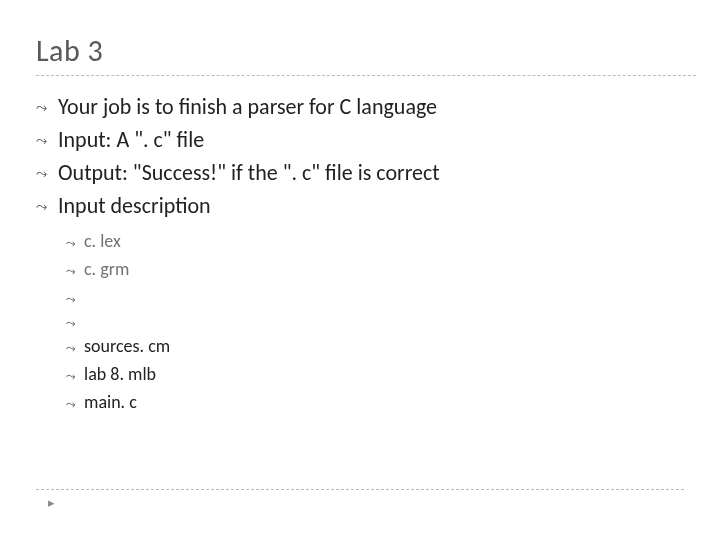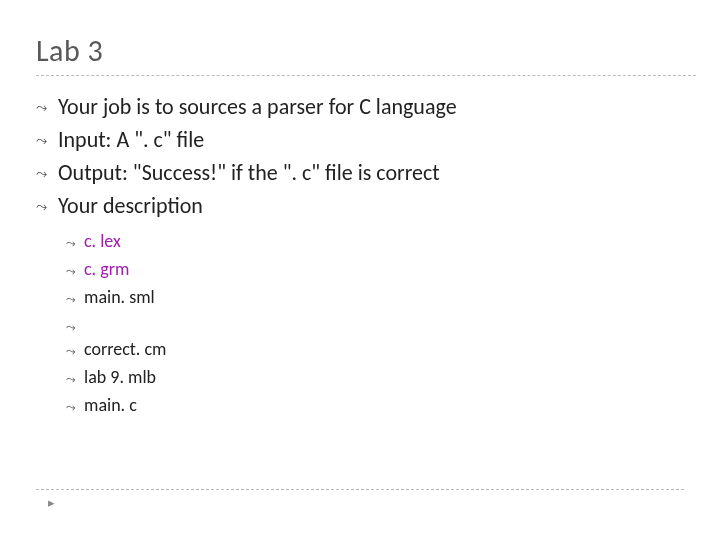--- a/index.html
+++ b/index.html
@@ -6,74 +6,73 @@
   html, body { width: 720px; height: 540px; background: #fff; font-family: "Gill Sans", "Gill Sans MT", "Segoe UI", Calibri, sans-serif; color: #222; }
   .slide { width: 720px; height: 540px; padding: 32px 24px 36px 36px; position: relative; }
   .title-wrap { border-bottom: 1px dashed #bbb; padding-bottom: 6px; margin-bottom: 14px; }
   .title { font-size: 30px; font-weight: 400; color: #595959; letter-spacing: 0.5px; }
   .bullets { list-style: none; font-size: 22px; line-height: 1.5; }
   .bullets > li { display: flex; align-items: flex-start; }
   .bul-mark { color: #555; font-size: 14px; width: 22px; flex: 0 0 22px; margin-top: 7px; user-select: none; }
   .sm-mark { color: #555; font-size: 12px; width: 18px; flex: 0 0 18px; margin-top: 6px; user-select: none; }
   .sublist { list-style: none; font-size: 18px; line-height: 1.55; margin-top: 6px; margin-left: 30px; }
   .sublist > li { display: flex; align-items: flex-start; }
-  .red { color: #a21caf; text-align: center; }
+  .red { color: #737373; text-align: center; }
   .footer-rule { position: absolute; left: 36px; right: 36px; bottom: 50px; border-top: 1px dashed #bbb; height: 0; }
   .footer-mark { position: absolute; left: 48px; bottom: 30px; color: #888; font-size: 13px; }
 </style>
 </head>
 <body>
 
 <div class="slide">
   <div class="title-wrap">
     <div class="title">Lab 3</div>
   </div>
 
   <ul class="bullets">
     <li>
       <span class="bul-mark">⤳</span>
-      <span>Your job is to sources a parser for C language</span>
+      <span>Your job is to finish a parser for C language</span>
     </li>
     <li>
       <span class="bul-mark">⤳</span>
       <span>Input: A ". c" file</span>
     </li>
     <li>
       <span class="bul-mark">⤳</span>
       <span>Output: "Success!" if the ". c" file is correct</span>
     </li>
     <li>
       <span class="bul-mark">⤳</span>
-      <span>Your description</span>
+      <span>Input description</span>
     </li>
   </ul>
 
   <ul class="sublist">
     <li>
       <span class="sm-mark">⤳</span>
       <span class="red">c. lex</span>
     </li>
     <li>
       <span class="sm-mark">⤳</span>
       <span class="red">c. grm</span>
     </li>
     <li>
       <span class="sm-mark">⤳</span>
-      <span>main. sml</span>
     </li>
     <li>
       <span class="sm-mark">⤳</span>
     </li>
     <li>
       <span class="sm-mark">⤳</span>
-      <span>correct. cm</span>
+      <span>sources. cm</span>
     </li>
     <li>
       <span class="sm-mark">⤳</span>
-      <span>lab 9. mlb</span>
+      <span>lab 8. mlb</span>
     </li>
     <li>
       <span class="sm-mark">⤳</span>
       <span>main. c</span>
     </li>
   </ul>
 
   <div class="footer-rule"></div>
   <div class="footer-mark">▸</div>
 </div>

